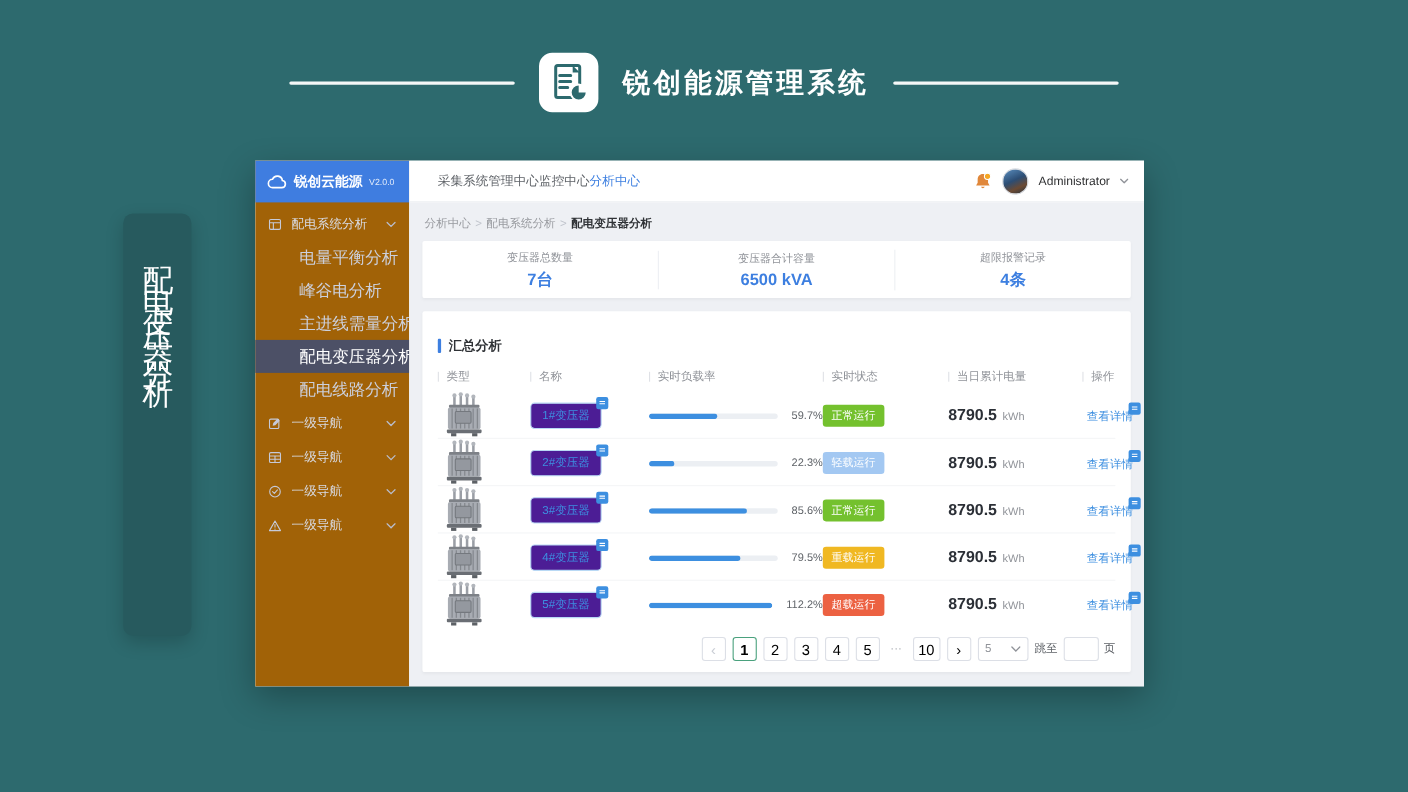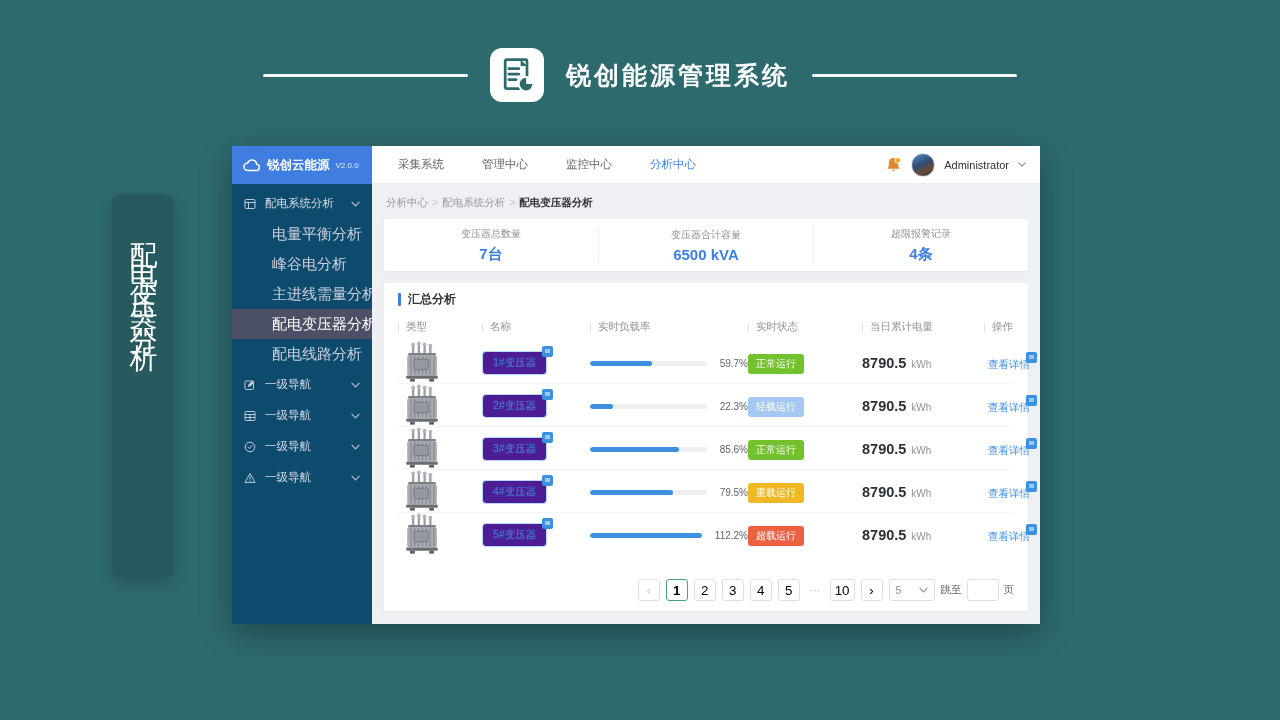--- a/index.html
+++ b/index.html
@@ -14,55 +14,55 @@
   .hero-title { color:#fff; font-size:25px; font-weight:bold; letter-spacing:3px; white-space:nowrap; }
 
   
   .v-banner { position:absolute; left:112px; top:194px; width:62px; height:384px; background:#275a5e; border-radius:9px; box-shadow:0 6px 16px rgba(0,0,0,.18); display:flex; justify-content:center; padding-top:26px; }
   .v-banner span { writing-mode:vertical-rl; text-orientation:upright; color:#fff; font-size:28px; letter-spacing:17px; }
 
   
   .window { position:absolute; left:232px; top:146px; width:808px; height:478px; background:#fff; box-shadow:0 10px 30px rgba(0,0,0,.30); display:flex; overflow:hidden; }
 
   
-  .sidebar { width:140px; background:#0c4a6e; flex-shrink:0; display:flex; flex-direction:column; }
+  .sidebar { width:140px; background:#a16207; flex-shrink:0; display:flex; flex-direction:column; }
   .logo-bar { height:38px; background:#3f7de0; display:flex; align-items:center; gap:6px; padding:0 10px; flex-shrink:0; }
   .logo-name { color:#fff; font-size:12.5px; font-weight:bold; white-space:nowrap; }
   .logo-ver { color:rgba(255,255,255,.85); font-size:8px; }
   .menu { flex:1; padding-top:4px; }
   .m-row { display:flex; align-items:center; height:31px; padding:0 12px; color:#d9dce6; font-size:11.5px; cursor:pointer; }
   .m-row .mi { display:flex; width:13px; margin-right:8px; color:#c6cad8; }
   .m-row .lbl { flex:1; white-space:nowrap; }
   .m-row .chev { color:#b9bdcc; display:flex; }
   .m-sub { display:flex; align-items:center; height:30px; padding:0 12px 0 40px; color:#ccd0dd; font-size:15px; cursor:pointer; white-space:nowrap; }
   .m-sub.active { background:#4c5066; color:#fff; }
 
   
   .main { flex:1; display:flex; flex-direction:column; min-width:0; }
   .topnav { height:38px; background:#fff; border-bottom:1px solid #eceef1; display:flex; align-items:center; justify-content:space-between; padding:0 14px 0 26px; flex-shrink:0; }
-  .nav-items { display:flex; gap:38px; }
+  .nav-items { display:flex; }
   .nav-item { font-size:11.5px; color:#5f6368; cursor:pointer; white-space:nowrap; }
   .nav-item.active { color:#3d7fe0; }
   .user-area { display:flex; align-items:center; gap:9px; }
   .avatar { width:24px; height:24px; border-radius:50%; background:linear-gradient(155deg,#5b8fc0 0%,#2c4d74 45%,#6b4a33 72%,#24333f 100%); border:1px solid #d8dbe0; }
   .user-name { font-size:11px; color:#303133; }
   .caret { color:#909399; display:flex; }
 
   .content { flex:1; background:#eef0f4; display:flex; flex-direction:column; min-height:0; }
   .breadcrumb { padding:12px 14px 9px; font-size:10.5px; color:#97999e; }
   .breadcrumb .sep { margin:0 4px; color:#c0c4cc; }
   .breadcrumb .last { color:#2f3236; font-weight:bold; }
 
   .stats { margin:0 12px; background:#fff; height:52px; display:flex; align-items:center; border-radius:2px; box-shadow:0 1px 3px rgba(0,0,0,.04); }
   .stat { flex:1; text-align:center; }
   .stat + .stat { border-left:1px solid #edeff3; }
   .stat .s-label { font-size:10px; color:#909399; margin-bottom:4px; }
   .stat .s-value { font-size:15px; font-weight:bold; color:#3d7fe0; }
 
-  .panel { margin:12px 12px 0; background:#fff; border-radius:2px; padding:8px 14px 8px; position:relative; height:328px; box-shadow:0 1px 3px rgba(0,0,0,.04); }
+  .panel { margin:12px 12px 0; background:#fff; border-radius:2px; padding:23px 14px 8px; position:relative; height:328px; box-shadow:0 1px 3px rgba(0,0,0,.04); }
   .panel-head { display:flex; align-items:center; justify-content:space-between; }
   .sec-title { display:flex; align-items:center; gap:7px; font-size:12px; font-weight:bold; color:#2f3236; }
   .sec-bar { width:3px; height:13px; background:#3d7fe0; border-radius:1px; }
   .head-right { display:flex; align-items:center; }
   .filters { display:flex; }
   .f-btn { padding:4px 11px; font-size:10.5px; color:#5f6368; background:#fff; border:1px solid #dcdfe6; margin-left:-1px; cursor:pointer; white-space:nowrap; position:relative; }
   .f-btn:first-child { border-radius:3px 0 0 3px; margin-left:0; }
   .f-btn:last-child { border-radius:0 3px 3px 0; }
   .f-btn.active { color:#3d7fe0; border-color:#b4d0f5; z-index:1; }
   .search-box { width:158px; height:23px; border:1px solid #dcdfe6; border-radius:3px; margin-left:10px; display:flex; align-items:center; padding:0 8px; background:#fff; }

